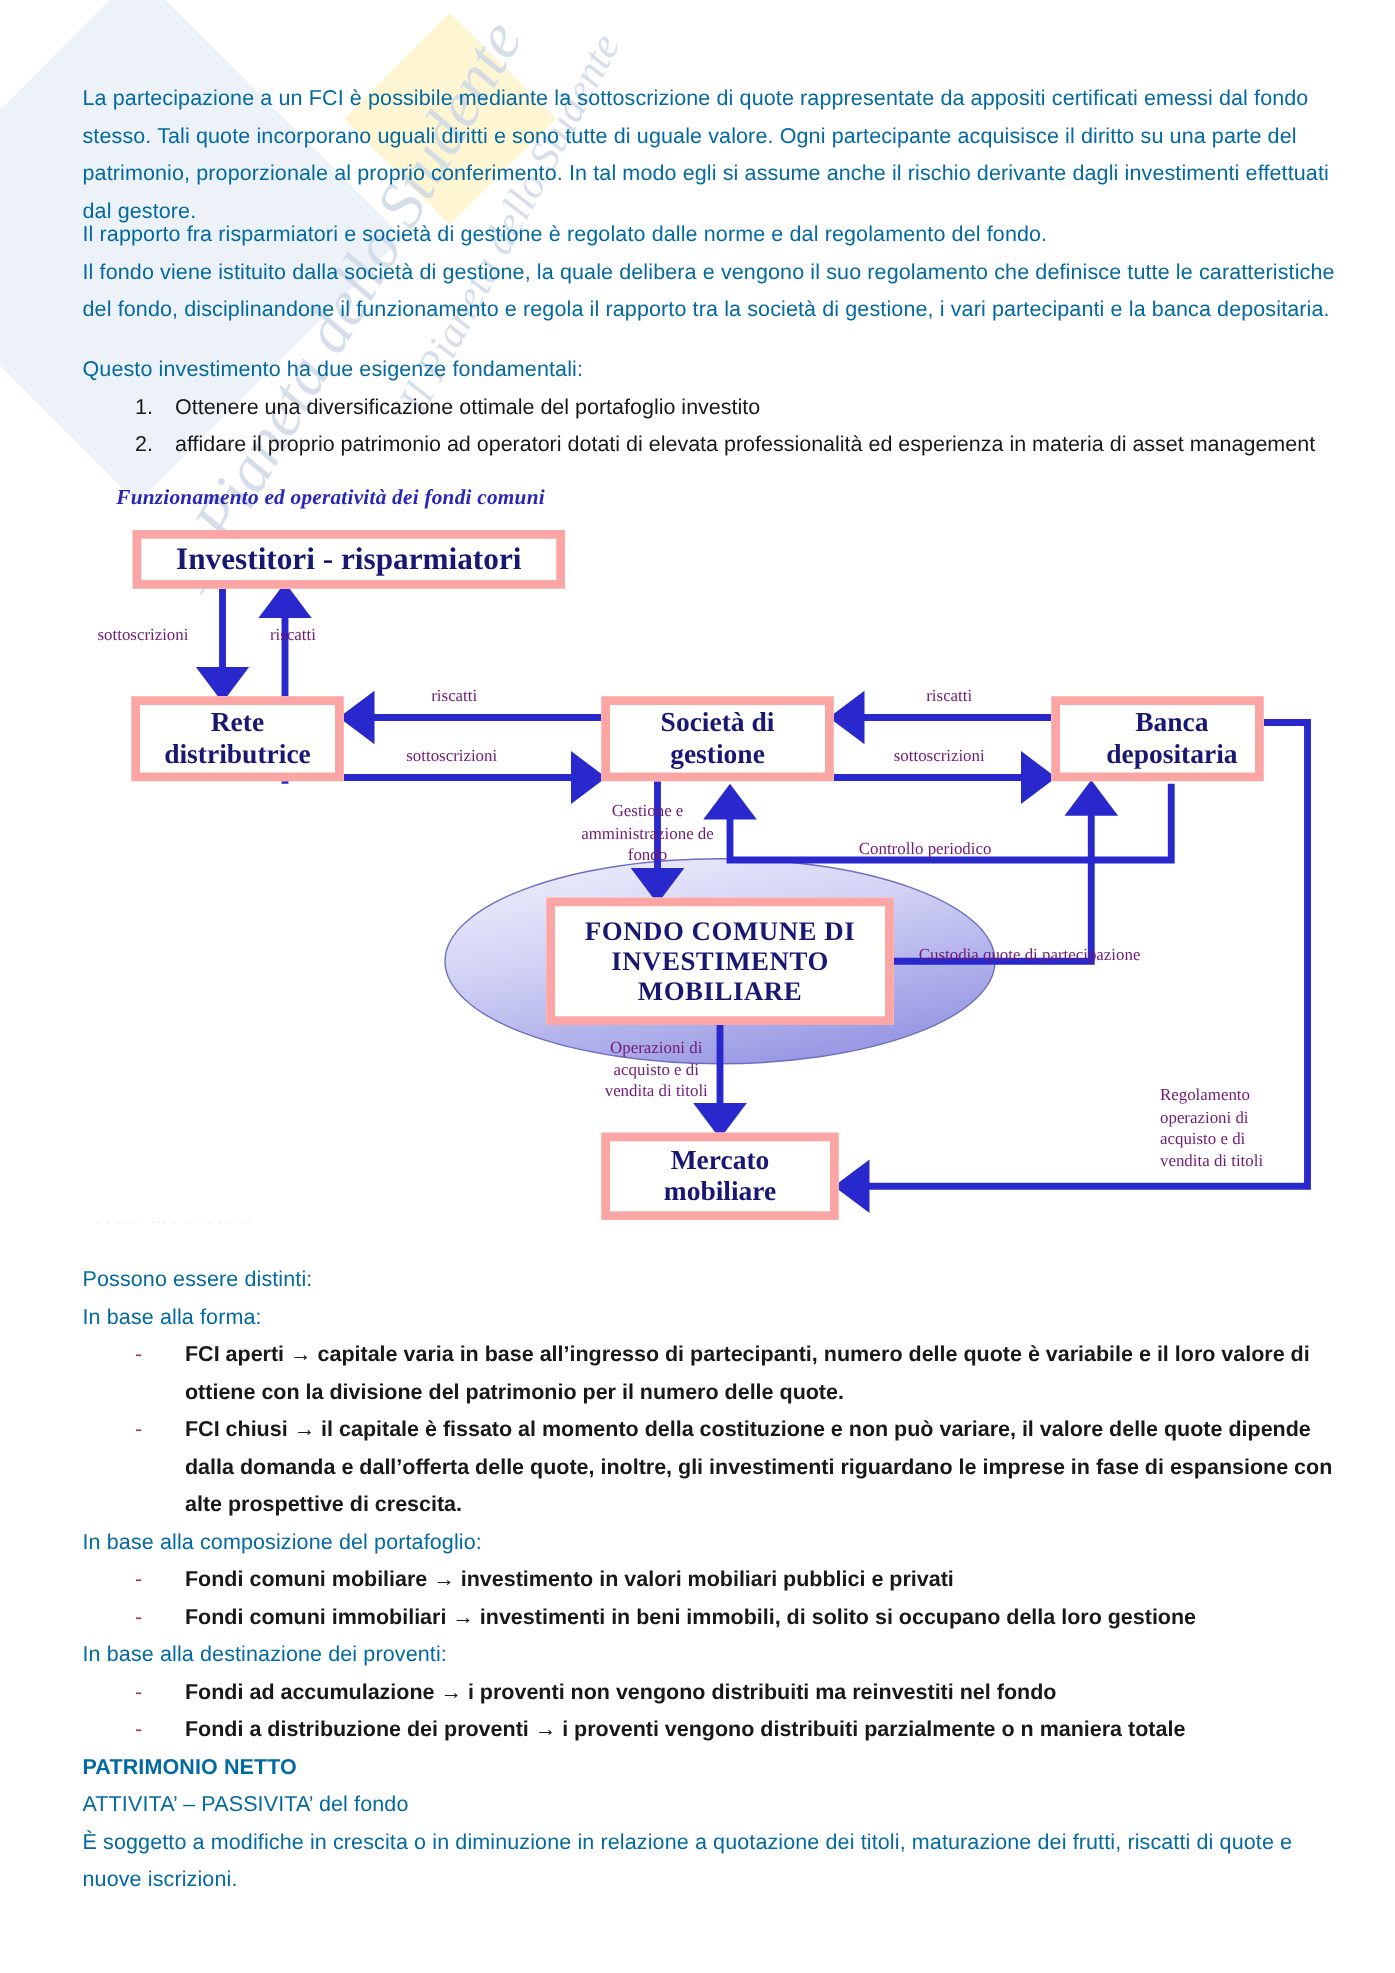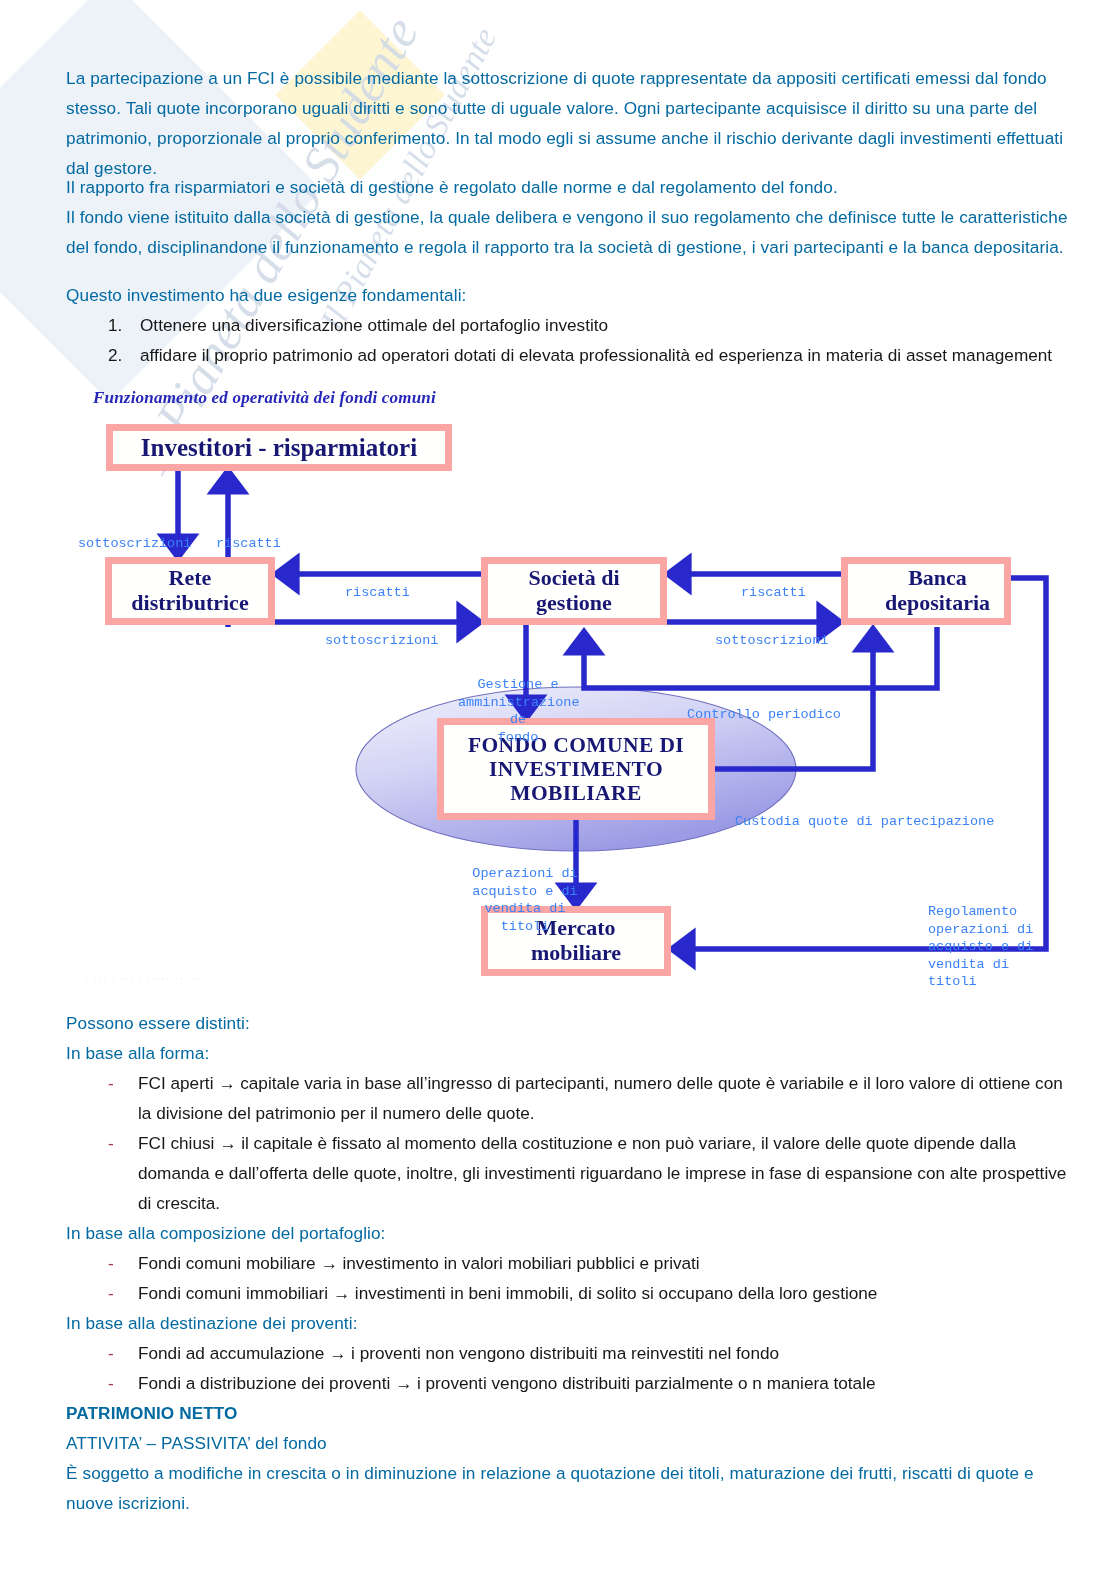--- a/index.html
+++ b/index.html
@@ -70,21 +70,21 @@
     position:absolute;
     left:108px;
     width:972px;
     font-size:17.2px;
     line-height:30px;
     color:#181818;
   }
   .dashitem .dash{
     position:absolute;left:0;top:0;width:30px;color:#a33a4a;
   }
-  .dashitem .body{display:block;margin-left:30px;}
+  .dashitem .body{display:block;margin-left:40px;font-weight:bold;}
 
   .bold{font-weight:bold;}
 
   
   #diagram{
     position:absolute;
     left:60px;top:388px;
     width:1010px;height:600px;
     z-index:3;
   }
@@ -114,27 +114,26 @@
   }
   #node-investitori{left:46px;top:36px;width:346px;height:47px;font-size:25px;}
   #node-rete{left:45px;top:169px;width:170px;height:68px;font-size:22px;}
   #node-societa{left:421px;top:169px;width:186px;height:68px;font-size:22px;}
   #node-banca{left:781px;top:169px;width:170px;height:68px;font-size:22px;padding-left:23px;}
   #node-fondo{left:377px;top:330px;width:278px;height:102px;font-size:21.5px;letter-spacing:.4px;}
   #node-mercato{left:421px;top:518px;width:190px;height:70px;font-size:22px;}
 
   .edgelabel{
     position:absolute;
-    font-family:Liberation Mono, monospace;
+    font-family:Liberation Serif, serif;
     font-size:13.5px;
-    color:#3b82f6;
+    color:#701a75;
     white-space:nowrap;
     line-height:1.25;
     text-align:center;
-    margin-top:36px;
   }
   .edgelabel.ml{text-align:center;}
 
   .faintline{
     position:absolute;
     left:16px;top:584px;
     font-size:11px;
     color:#e9e9ef;
     letter-spacing:1px;
     white-space:nowrap;
@@ -243,21 +242,21 @@
 
     <div class="edgelabel" style="left:681px;top:161px;">riscatti</div>
     <div class="edgelabel" style="left:655px;top:209px;">sottoscrizioni</div>
 
     <div class="edgelabel ml" style="left:398px;top:252px;width:120px;white-space:pre-line;line-height:1.3;">Gestione e
 amministrazione de
 fondo</div>
 
     <div class="edgelabel" style="left:627px;top:283px;">Controllo periodico</div>
 
-    <div class="edgelabel" style="left:675px;top:390px;text-align:center;">Custodia quote di partecipazione</div>
+    <div class="edgelabel" style="left:675px;top:368px;text-align:center;">Custodia quote di partecipazione</div>
 
     <div class="edgelabel ml" style="left:408px;top:441px;width:114px;white-space:pre-line;line-height:1.3;">Operazioni di
 acquisto e di
 vendita di titoli</div>
 
     <div class="edgelabel ml" style="left:868px;top:479px;width:110px;white-space:pre-line;line-height:1.3;text-align:left;">Regolamento
 operazioni di
 acquisto e di
 vendita di titoli</div>
 

